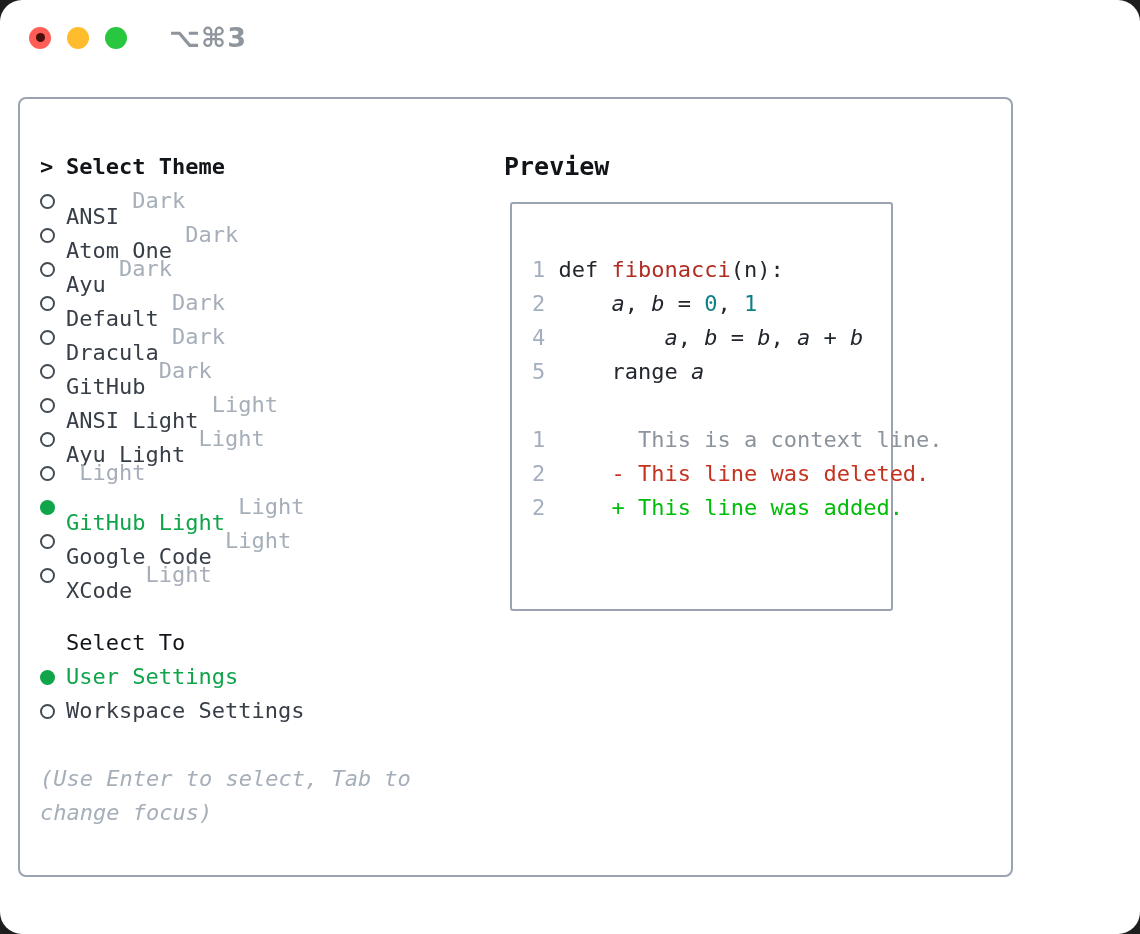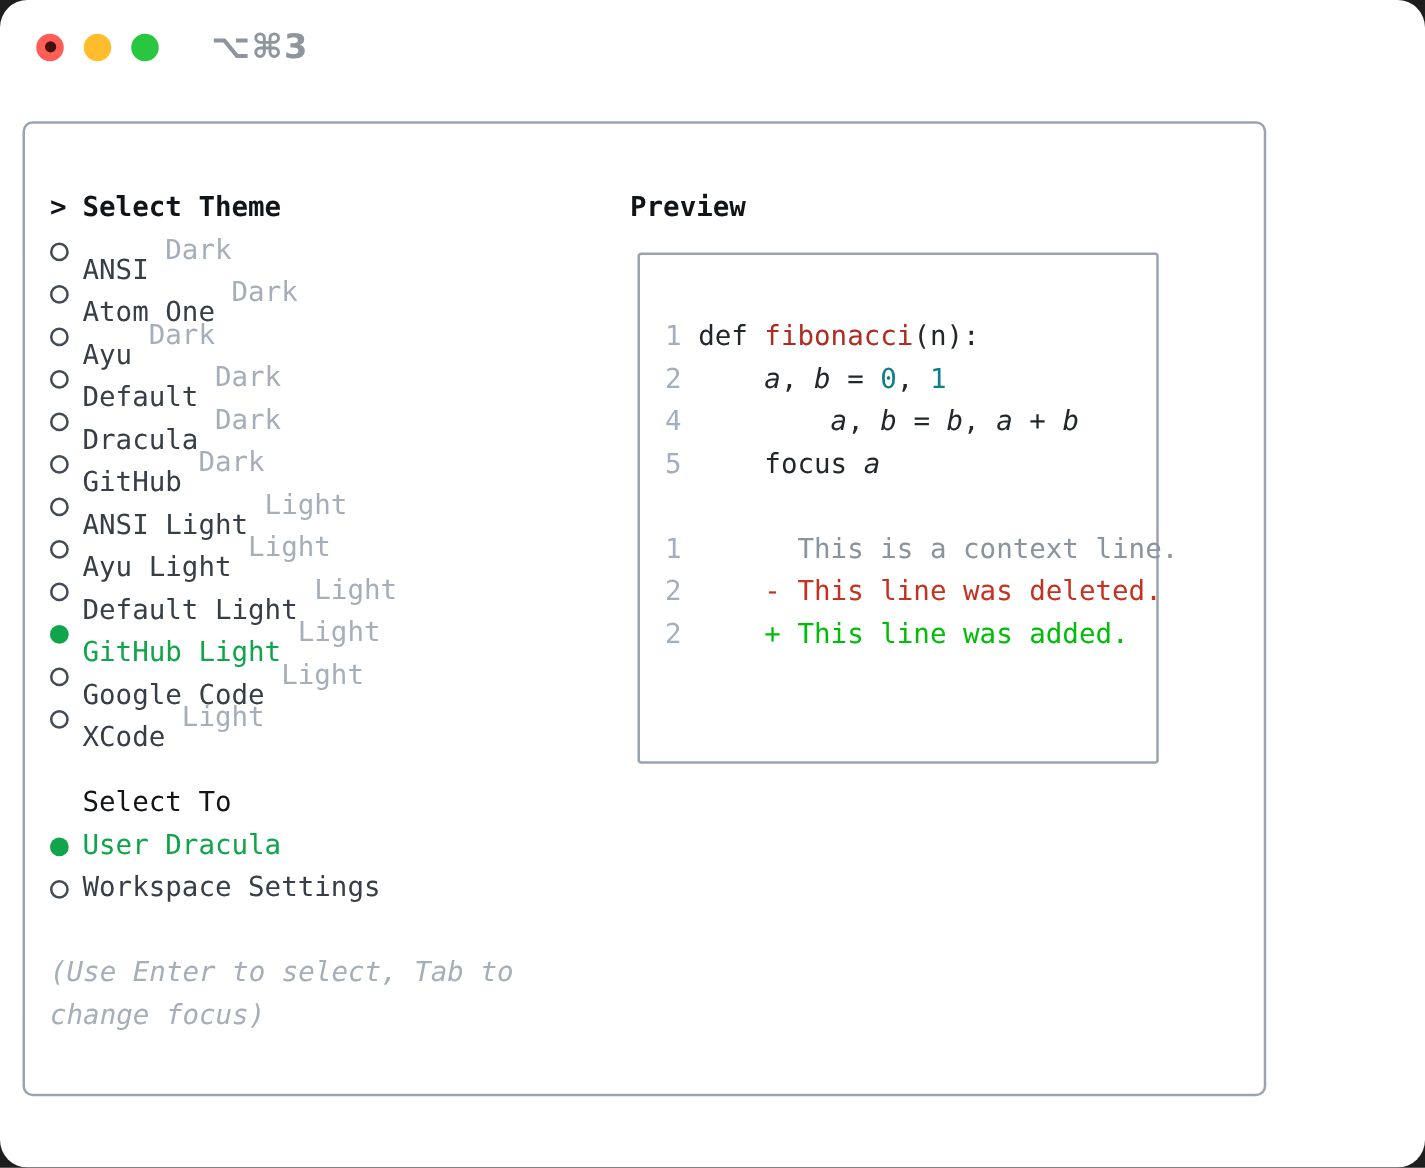--- a/index.html
+++ b/index.html
@@ -50,23 +50,23 @@
   .fill{width:15px;height:15px;box-sizing:border-box;border-radius:50%;background:var(--accent_green);}
   .hdr{font-weight:bold;color:#111418;}
   .subhdr{color:#111418;}
   .t-name{color:var(--text_dark);margin-top:32px;}
   .t-variant{color:var(--muted_gray);}
   .selected .t-name,.selected .t-label{color:var(--accent_green);}
   .t-label{color:var(--text_dark);}
   .hint{color:var(--muted_gray);font-style:italic;}
   .hint div{height:34px;line-height:34px;white-space:pre;}
   
-  .preview-title{position:absolute;left:484px;top:51px;height:34px;line-height:34px;font-size:22px;font-weight:bold;color:#111418;}
+  .preview-title{position:absolute;left:484px;top:51px;height:34px;line-height:34px;font-size:25px;font-weight:bold;color:#111418;}
   .preview-box{
-    position:absolute;left:490px;top:103px;width:417px;height:409px;box-sizing:border-box;
+    position:absolute;left:490px;top:103px;width:383px;height:409px;box-sizing:border-box;
     border:2px solid var(--border_gray);border-radius:3px;background:#fff;
     padding:49px 0 0 20px;font-size:22px;line-height:34px;
   }
   .code-line{height:34px;white-space:pre;}
   .lineno{color:var(--lineno_gray);}
   .tk-d{color:var(--code_dark);}
   .tk-fn{color:var(--function_red);}
   .tk-v{color:var(--code_dark);font-style:italic;}
   .tk-n{color:var(--number_teal);}
   .tk-b{color:var(--builtin_blue);}
@@ -97,47 +97,47 @@
       </div>
       <div id="theme-list">
           <div class="row"><span class="marker"><span class="ring"></span></span><span class="t-name">ANSI</span><span class="t-variant"> Dark</span></div>
           <div class="row"><span class="marker"><span class="ring"></span></span><span class="t-name">Atom One</span><span class="t-variant"> Dark</span></div>
           <div class="row"><span class="marker"><span class="ring"></span></span><span class="t-name">Ayu</span><span class="t-variant"> Dark</span></div>
           <div class="row"><span class="marker"><span class="ring"></span></span><span class="t-name">Default</span><span class="t-variant"> Dark</span></div>
           <div class="row"><span class="marker"><span class="ring"></span></span><span class="t-name">Dracula</span><span class="t-variant"> Dark</span></div>
           <div class="row"><span class="marker"><span class="ring"></span></span><span class="t-name">GitHub</span><span class="t-variant"> Dark</span></div>
           <div class="row"><span class="marker"><span class="ring"></span></span><span class="t-name">ANSI Light</span><span class="t-variant"> Light</span></div>
           <div class="row"><span class="marker"><span class="ring"></span></span><span class="t-name">Ayu Light</span><span class="t-variant"> Light</span></div>
-          <div class="row"><span class="marker"><span class="ring"></span></span><span class="t-name">Default Light</span><span class="t-variant"> Light</span></div>
+          <div class="row"><span class="marker"><span class="ring"></span></span><span class="t-variant"> Light</span></div>
           <div class="row selected"><span class="marker"><span class="fill"></span></span><span class="t-name">GitHub Light</span><span class="t-variant"> Light</span></div>
           <div class="row"><span class="marker"><span class="ring"></span></span><span class="t-name">Google Code</span><span class="t-variant"> Light</span></div>
           <div class="row"><span class="marker"><span class="ring"></span></span><span class="t-name">XCode</span><span class="t-variant"> Light</span></div>
         </div>
       <div class="blank-row"></div>
       <div class="row">
         <span class="marker"></span>
         <span class="subhdr">Select To</span>
       </div>
       <div id="apply-list">
-          <div class="row selected"><span class="marker"><span class="fill"></span></span><span class="t-label">User Dracula</span></div>
+          <div class="row selected"><span class="marker"><span class="fill"></span></span><span class="t-label">User Settings</span></div>
           <div class="row"><span class="marker"><span class="ring"></span></span><span class="t-label">Workspace Settings</span></div>
         </div>
       <div class="blank-row"></div>
       <div class="hint" id="hint">
           <div>(Use Enter to select, Tab to</div>
           <div>change focus)</div>
         </div>
     </div>
 
     <div class="preview-title">Preview</div>
     <div class="preview-box" id="preview-box">
         <div class="code-line"><span class="lineno">1 </span><span class="tk-d">def </span><span class="tk-fn">fibonacci</span><span class="tk-d">(n):</span></div>
         <div class="code-line"><span class="lineno">2 </span><span class="tk-d">    </span><span class="tk-v">a</span><span class="tk-d">, </span><span class="tk-v">b</span><span class="tk-d"> = </span><span class="tk-n">0</span><span class="tk-d">, </span><span class="tk-n">1</span></div>
         <div class="code-line"><span class="lineno">4 </span><span class="tk-d">        </span><span class="tk-v">a</span><span class="tk-d">, </span><span class="tk-v">b</span><span class="tk-d"> = </span><span class="tk-v">b</span><span class="tk-d">, </span><span class="tk-v">a</span><span class="tk-d"> + </span><span class="tk-v">b</span></div>
-        <div class="code-line"><span class="lineno">5 </span><span class="tk-d">    focus </span><span class="tk-v">a</span></div>
+        <div class="code-line"><span class="lineno">5 </span><span class="tk-d">    range </span><span class="tk-v">a</span></div>
         <div class="code-line"><span class="lineno">  </span></div>
         <div class="code-line"><span class="lineno">1 </span><span class="tk-ctx">      This is a context line.</span></div>
         <div class="code-line"><span class="lineno">2 </span><span class="tk-del">    - This line was deleted.</span></div>
         <div class="code-line"><span class="lineno">2 </span><span class="tk-add">    + This line was added.</span></div>
       </div>
 
   </div>
 </div>
 
 </body></html>

